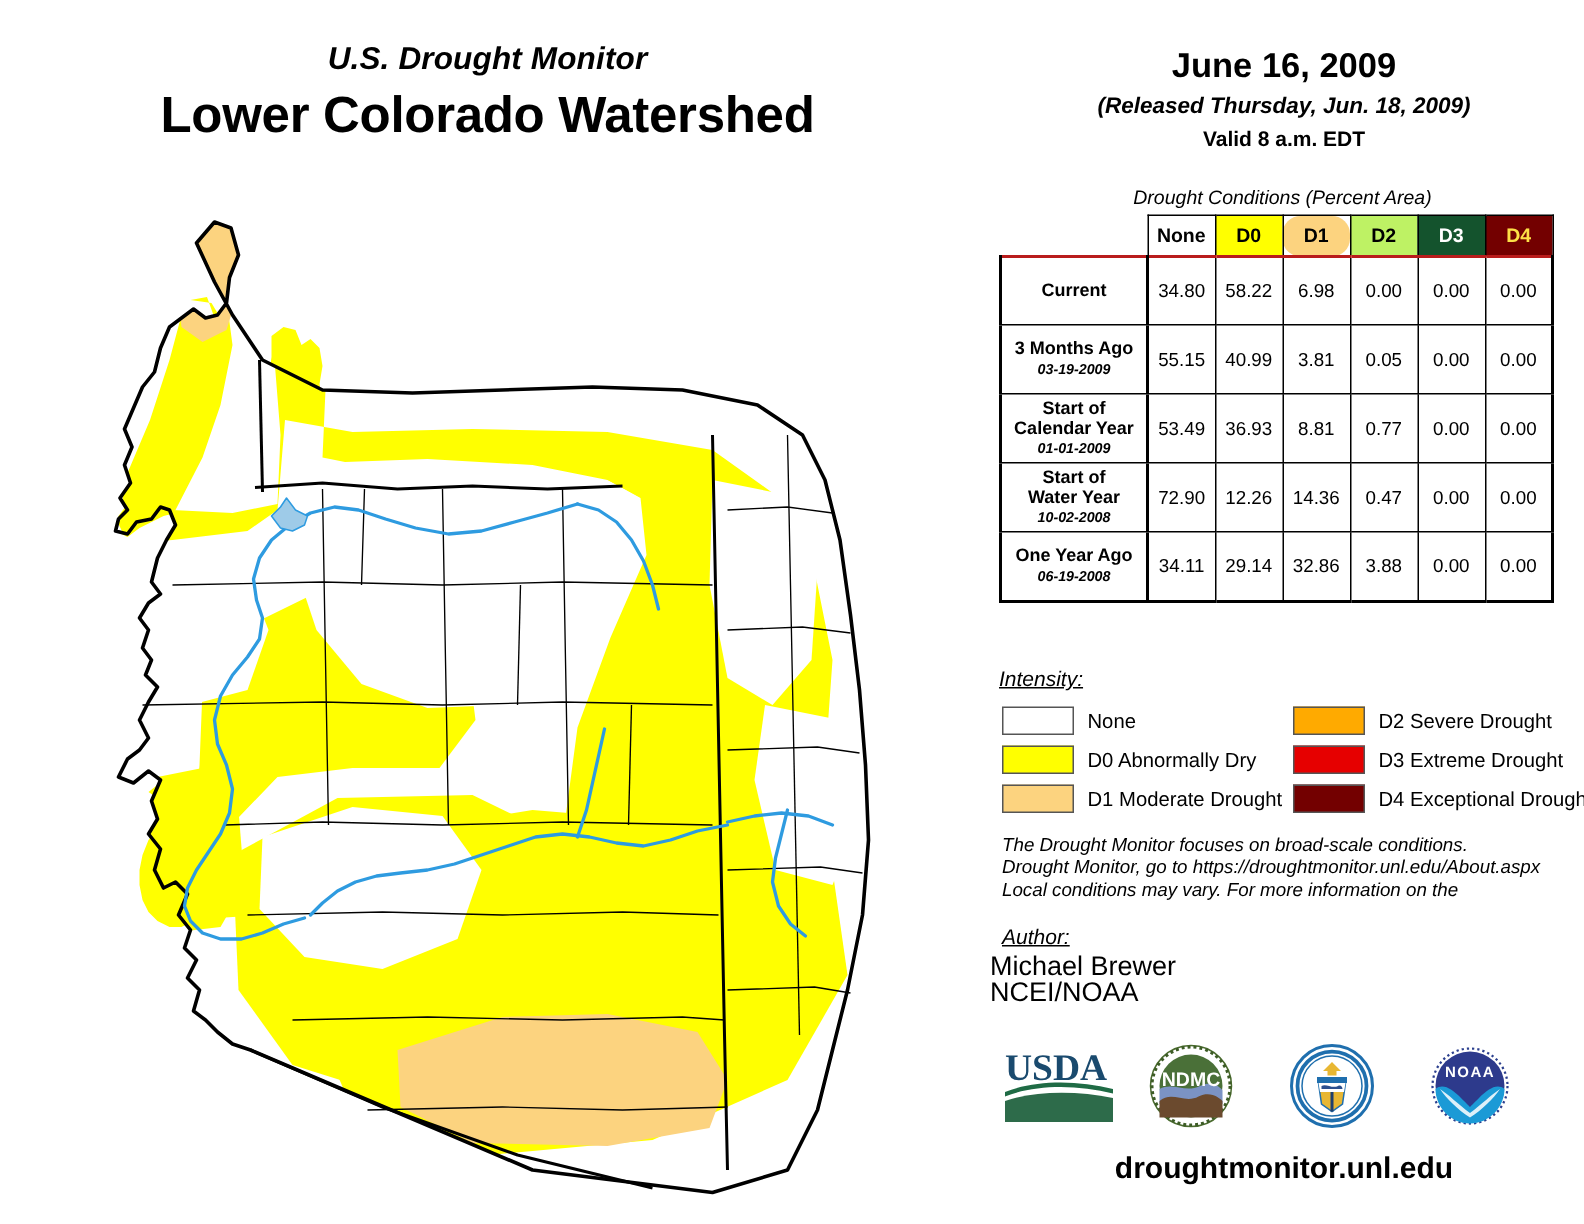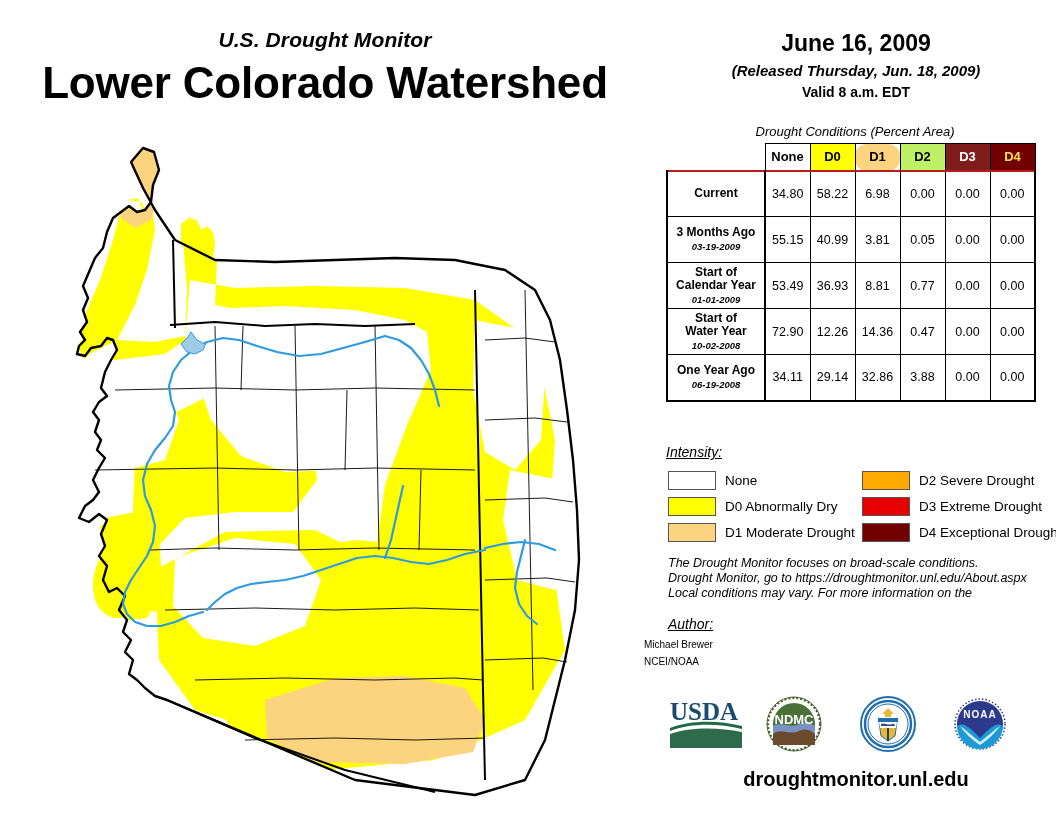--- a/index.html
+++ b/index.html
@@ -2,21 +2,21 @@
 <html><head>
 <meta charset="utf-8">
 <style>
   html,body{margin:0;padding:0;background:#fff;}
   body{width:1056px;height:816px;position:relative;overflow:hidden;
        font-family:"Liberation Sans","DejaVu Sans",sans-serif;color:#000;}
 
   
   #left-title{position:absolute;left:0;top:28px;width:650px;text-align:center;}
   #subtitle-small{font-size:21px;font-weight:bold;font-style:italic;letter-spacing:.1px;}
-  #main-title{font-size:44px;font-weight:bold;margin-top:6px;letter-spacing:-.2px;}
+  #main-title{font-size:34px;font-weight:bold;margin-top:6px;letter-spacing:-.2px;}
 
   
   #map-panel{position:absolute;left:55px;top:140px;width:580px;height:672px;}
   #map-svg{display:block;width:580px;height:672px;}
 
   
   #right-header{position:absolute;left:660px;top:30px;width:392px;text-align:center;}
   #report-date{font-size:23px;font-weight:bold;}
   #release-line{font-size:15px;font-weight:bold;font-style:italic;margin-top:5px;}
   #valid-line{font-size:14px;font-weight:bold;margin-top:5px;}
@@ -46,21 +46,21 @@
   #legend-right{left:862px;top:467px;}
   .legend-row{display:flex;align-items:center;height:26px;margin-bottom:0px;}
   .swatch{width:48px;height:19px;border:1px solid #555;box-sizing:border-box;}
   .legend-text{font-size:13.5px;margin-left:9px;white-space:nowrap;}
 
   
   #disclaimer{position:absolute;left:668px;top:556px;width:380px;font-size:12.5px;
               font-style:italic;line-height:15px;}
   #author-label{position:absolute;left:668px;top:616px;font-size:14px;font-style:italic;
                 text-decoration:underline;}
-  #author-lines{position:absolute;left:644px;top:636px;font-size:10px;line-height:17px;}
+  #author-lines{position:absolute;left:660px;top:636px;font-size:18px;line-height:17px;}
 
   
   #logo-strip{position:absolute;left:660px;top:694px;width:392px;height:62px;}
   .logo{position:absolute;}
   #url-line{position:absolute;left:660px;top:768px;width:392px;text-align:center;
             font-size:20px;font-weight:bold;}
 </style>
 </head>
 <body>
 
@@ -284,21 +284,21 @@
 
 <div id="table-caption">Drought Conditions (Percent Area)</div>
 <table id="cond-table">
   <thead>
     <tr>
       <th class="corner"></th>
       <th class="catcell" style="background: rgb(255, 255, 255); color: rgb(0, 0, 0);">None</th>
       <th class="catcell" style="background: rgb(255, 255, 0); color: rgb(0, 0, 0);">D0</th>
       <th class="catcell" style="background: rgb(252, 211, 127); color: rgb(0, 0, 0); border-radius: 12px;">D1</th>
       <th class="catcell" style="background: #bef264; color: rgb(0, 0, 0);">D2</th>
-      <th class="catcell" style="background: #7f1d1d; color: rgb(255, 255, 255);">D3</th>
+      <th class="catcell" style="background: #14532d; color: rgb(255, 255, 255);">D3</th>
       <th class="catcell" style="background: rgb(115, 0, 0); color: #fde047;">D4</th>
     </tr>
   </thead>
   <tbody id="table-body">
       <tr class="datarow">
         <td class="rowlabel">
           <div>Current</div>
         </td>
         <td class="val">34.80</td>
         <td class="val">58.22</td>

